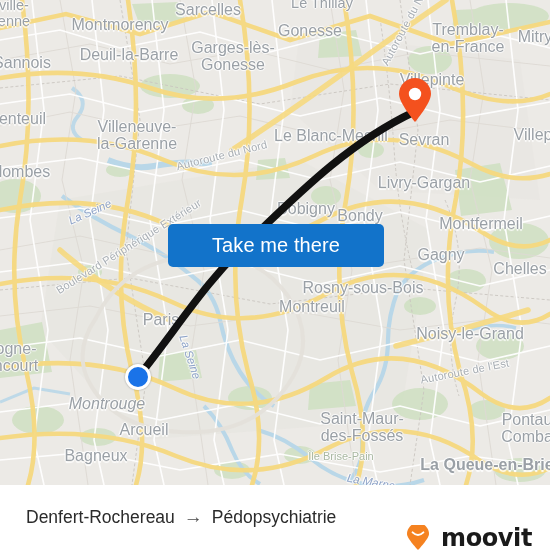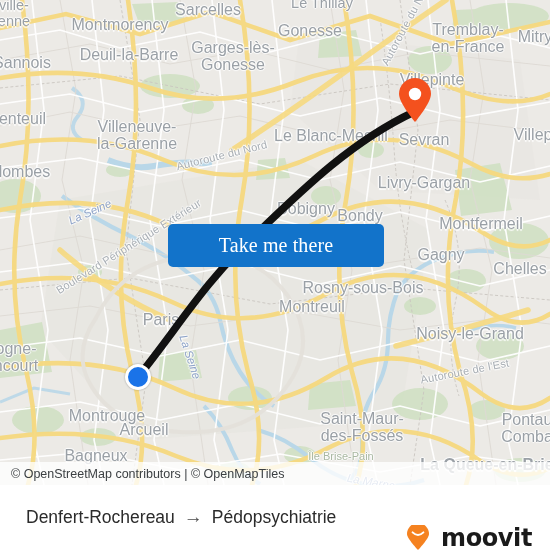--- a/index.html
+++ b/index.html
@@ -86,21 +86,21 @@
     position: absolute;
     left: 168px;
     top: 224px;
     width: 216px;
     height: 43px;
     background: #1273ca;
     border: none;
     border-radius: 5px;
     color: #ffffff;
     font-size: 20px;
-    font-family: Liberation Serif, serif;
+    font-family: Liberation Sans, sans-serif;
     cursor: pointer;
     letter-spacing: .1px;
     padding: 0;
   }
 
   
   .attribution {
     position: absolute;
     left: 0;
     bottom: 0;
@@ -324,21 +324,21 @@
         <div class="lbl big" style="left: 441px; top: 255px;">Gagny</div>
         <div class="lbl big" style="left: 520px; top: 269px;">Chelles</div>
         <div class="lbl big" style="left: 363px; top: 288px;">Rosny-sous-Bois</div>
         <div class="lbl big two" style="left: 16px; top: 357px;">ogne-
 ncourt</div>
         <div class="lbl big" style="left: 161px; top: 320px;">Paris</div>
         <div class="lbl big" style="left: 306px; top: 307px; padding-left: 12px;">Montreuil</div>
         <div class="lbl big" style="left: 459px; top: 334px; margin-left: 11px;">Noisy-le-Grand</div>
         <div class="lbl water" style="left: 190px; top: 357px; transform: translate(-50%, -50%) rotate(72deg);">La Seine</div>
         <div class="lbl road" style="left: 465px; top: 372px; transform: translate(-50%, -50%) rotate(-11deg);">Autoroute de l'Est</div>
-        <div class="lbl big" style="left: 107px; top: 416px;">Montrouge</div>
+        <div class="lbl big" style="left: 107px; top: 404px; font-style: italic;">Montrouge</div>
         <div class="lbl big" style="left: 144px; top: 430px;">Arcueil</div>
         <div class="lbl big two" style="left: 362px; top: 427px;">Saint-Maur-
 des-Fossés</div>
         <div class="lbl big two" style="left: 527px; top: 428px;">Pontau
 Comba</div>
         <div class="lbl big" style="left: 96px; top: 456px;">Bagneux</div>
         <div class="lbl park" style="left: 341px; top: 457px;">Île Brise-Pain</div>
         <div class="lbl big" style="left: 487px; top: 465px; font-weight: bold;">La Queue-en-Brie</div>
         <div class="lbl water" style="left: 371px; top: 482px; transform: translate(-50%, -50%) rotate(10deg);">La Marne</div>
       </div>
@@ -349,21 +349,20 @@
 
     <div class="origin-dot"></div>
 
     <svg class="dest-pin" viewBox="0 0 34 45">
       <path d="M17 44 C 17 44, 33 25, 33 16 A 16 16 0 1 0 1 16 C 1 25, 17 44, 17 44 Z" fill="#f4511e"></path>
       <circle cx="17" cy="16" r="6.2" fill="#ffffff"></circle>
     </svg>
 
     <button class="cta">Take me there</button>
 
-    <div class="attribution">© OpenStreetMap contributors | © OpenMapTiles</div>
   </div>
 
   <div class="footer">
     <div class="trip">
       <span>Denfert-Rochereau</span>
       <span class="trip-arrow">→</span>
       <span>Pédopsychiatrie</span>
     </div>
     <div class="brand">
       <svg width="24" height="26" viewBox="0 0 24 26">

